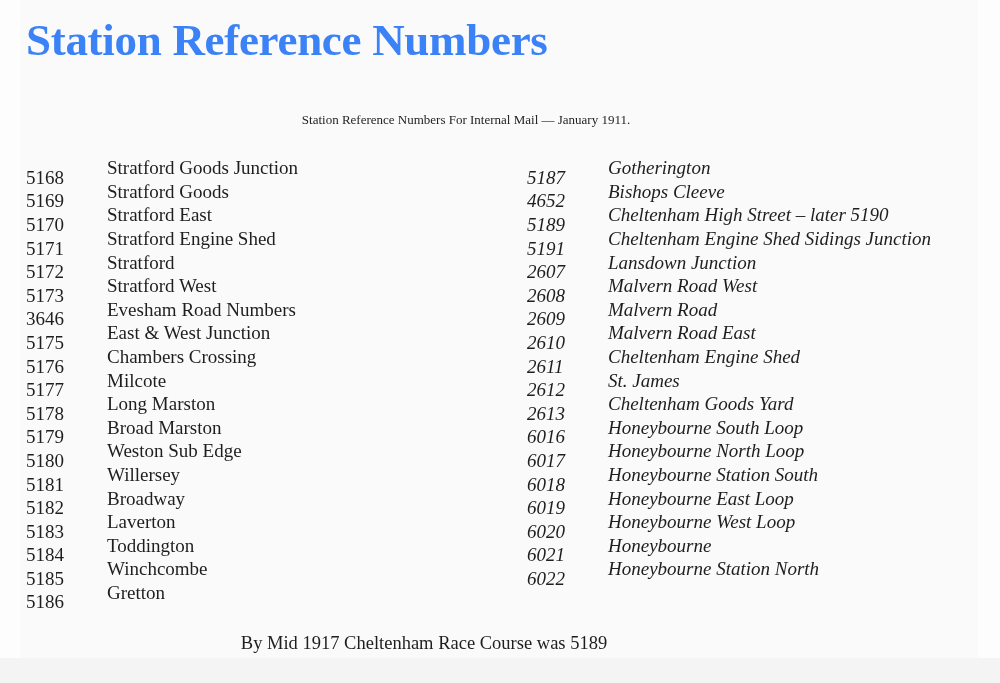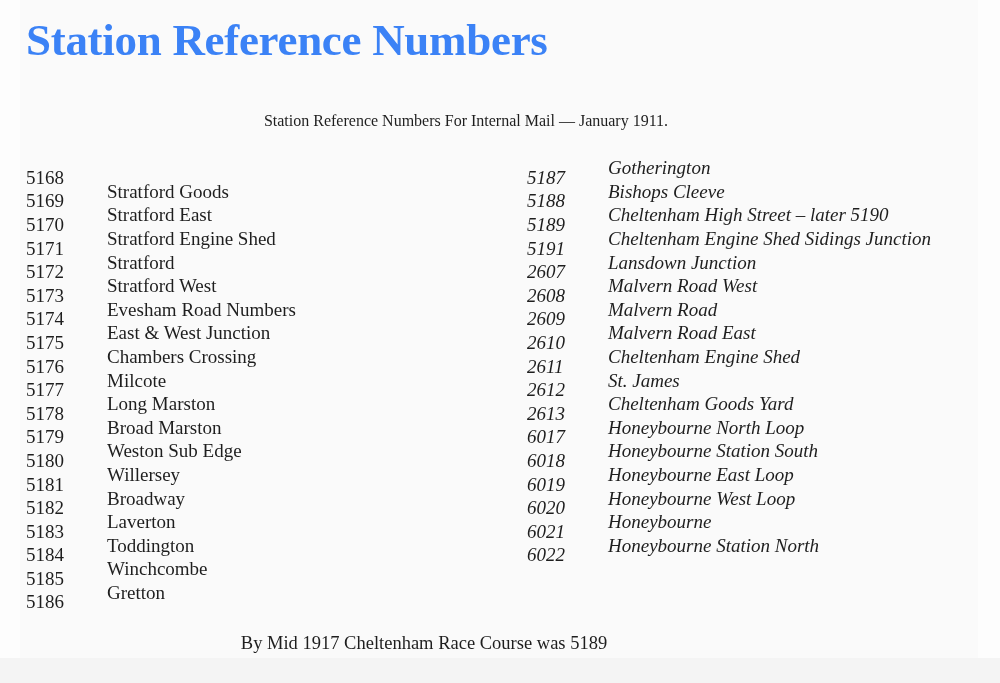--- a/index.html
+++ b/index.html
@@ -42,21 +42,21 @@
       color: #3b82f6;
       line-height: 1;
       white-space: nowrap;
     }
     .subtitle {
       position: absolute;
       left: 0;
       width: 924px;
       top: 113px;
       text-align: center;
-      font-size: 16px;
+      font-size: 13px;
       line-height: 1;
       color: #1e1e1e;
       white-space: nowrap;
       padding-left: 8px;
       box-sizing: border-box;
     }
     .col {
       position: absolute;
       top: 156px;
       margin: 0;
@@ -102,20 +102,21 @@
 <div class="page">
   <div class="page-inner-shade"></div>
 
   <h1 class="title">Station Reference Numbers</h1>
 
   <div class="subtitle">Station Reference Numbers For Internal Mail — January 1911.</div>
 
   <ul class="col left">
     <li class="row">
         <span class="num">5168</span>
+        <span class="name">Stratford Goods Junction</span>
       </li>
     <li class="row">
         <span class="num">5169</span>
         <span class="name">Stratford Goods</span>
       </li>
     <li class="row">
         <span class="num">5170</span>
         <span class="name">Stratford East</span>
       </li>
     <li class="row">
@@ -124,21 +125,21 @@
       </li>
     <li class="row">
         <span class="num">5172</span>
         <span class="name">Stratford</span>
       </li>
     <li class="row">
         <span class="num">5173</span>
         <span class="name">Stratford West</span>
       </li>
     <li class="row">
-        <span class="num">5174</span>
+        <span class="num">3646</span>
         <span class="name">Evesham Road Numbers</span>
       </li>
     <li class="row">
         <span class="num">5175</span>
         <span class="name">East &amp; West Junction</span>
       </li>
     <li class="row">
         <span class="num">5176</span>
         <span class="name">Chambers Crossing</span>
       </li>
@@ -183,21 +184,21 @@
         <span class="name">Gretton</span>
       </li>
   </ul>
 
   <ul class="col right">
     <li class="row">
         <span class="num">5187</span>
         <span class="name">Gotherington</span>
       </li>
     <li class="row">
-        <span class="num">5188</span>
+        <span class="num">4652</span>
         <span class="name">Bishops Cleeve</span>
       </li>
     <li class="row">
         <span class="num">5189</span>
         <span class="name">Cheltenham High Street – later 5190</span>
       </li>
     <li class="row">
         <span class="num">5191</span>
         <span class="name">Cheltenham Engine Shed Sidings Junction</span>
       </li>
@@ -223,20 +224,24 @@
       </li>
     <li class="row">
         <span class="num">2612</span>
         <span class="name">St. James</span>
       </li>
     <li class="row">
         <span class="num">2613</span>
         <span class="name">Cheltenham Goods Yard</span>
       </li>
     <li class="row">
+        <span class="num">6016</span>
+        <span class="name">Honeybourne South Loop</span>
+      </li>
+    <li class="row">
         <span class="num">6017</span>
         <span class="name">Honeybourne North Loop</span>
       </li>
     <li class="row">
         <span class="num">6018</span>
         <span class="name">Honeybourne Station South</span>
       </li>
     <li class="row">
         <span class="num">6019</span>
         <span class="name">Honeybourne East Loop</span>

